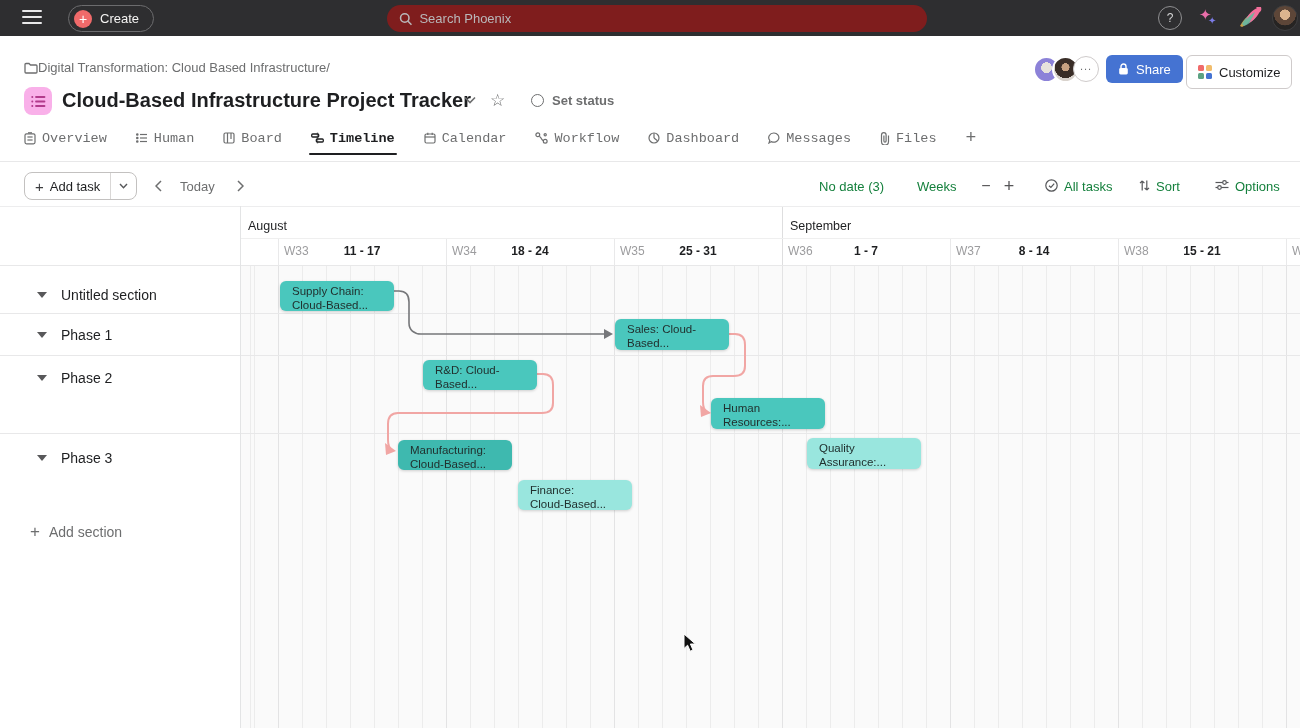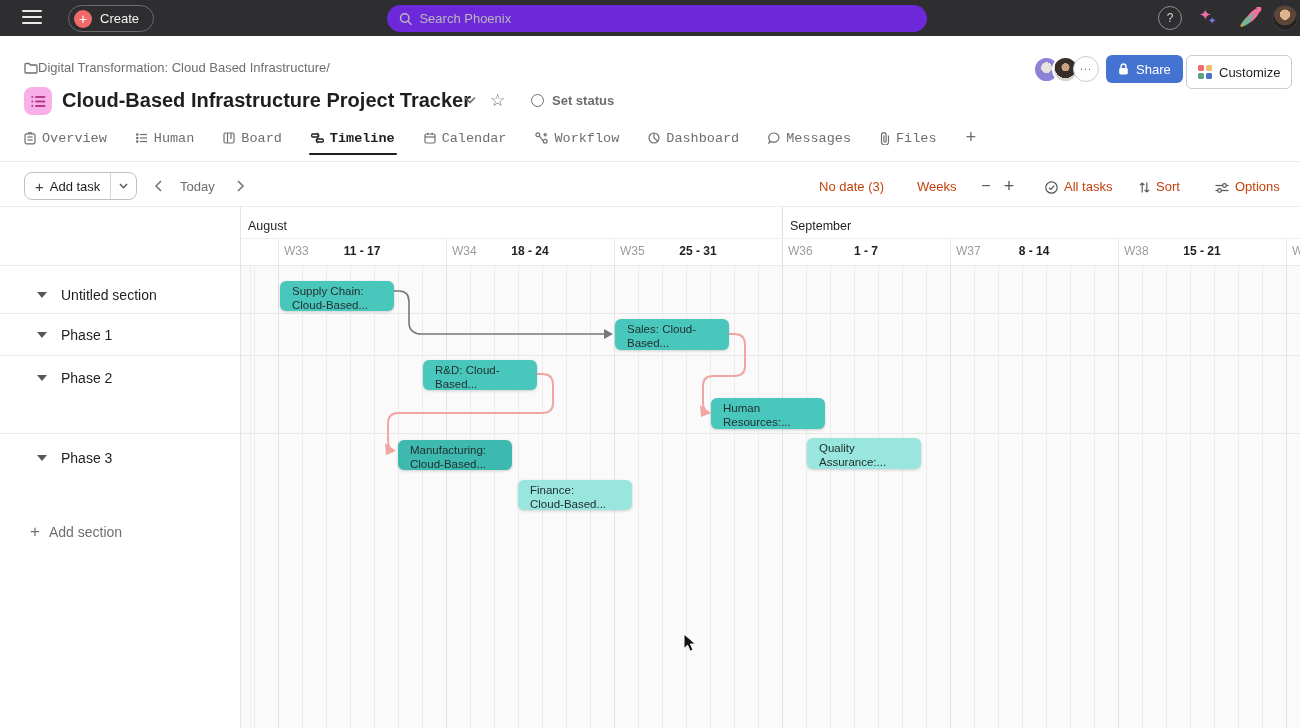--- a/index.html
+++ b/index.html
@@ -9,21 +9,21 @@
 
   
   .topbar { position:absolute; left:0; top:0; width:1300px; height:36px; background:#2e2e30; }
   .hamburger { position:absolute; left:22px; top:10px; width:20px; height:16px; cursor:pointer; }
   .hamburger i { display:block; width:20px; height:2px; background:#e9e9ea; border-radius:1px; margin-bottom:4px; }
   .create-btn { position:absolute; left:68px; top:5px; height:27px; padding:0 14px 0 5px;
     border:1px solid #6c6c6e; border-radius:14px; display:flex; align-items:center; gap:8px;
     color:#f5f4f3; font-size:13px; }
   .create-plus { width:18px; height:18px; border-radius:50%; background:#f06a6a; color:#fff;
     display:flex; align-items:center; justify-content:center; font-size:14px; line-height:1; }
-  .search-pill { position:absolute; left:387px; top:5px; width:540px; height:27px; background:#6d28d9;
+  .search-pill { position:absolute; left:387px; top:5px; width:540px; height:27px; background:#7f1d1d;
     border-radius:14px; display:flex; align-items:center; padding:0 12px; gap:7px; }
   .search-pill input { background:transparent; border:none; outline:none; color:#c5c4c6;
     font-size:13px; width:100%; font-family:inherit; }
   .search-pill input::placeholder { color:#b9b8ba; }
   .help-btn { position:absolute; left:1158px; top:6px; width:24px; height:24px; border:1px solid #8f8f91;
     border-radius:50%; color:#d4d4d5; font-size:12px; display:flex; align-items:center; justify-content:center; }
   .sparkle { position:absolute; left:1197px; top:5px; width:26px; height:26px; }
   .sparkle .s1 { position:absolute; left:2px; top:1px; color:#e96ea9; font-size:15px; }
   .sparkle .s2 { position:absolute; left:11px; top:10px; color:#7d7de8; font-size:10px; }
   .phoenix { position:absolute; left:1234px; top:4px; width:30px; height:28px; }
@@ -65,21 +65,21 @@
     background:#1e1f21; border-radius:2px; }
   .tab-plus { color:#6d6e6f; font-size:18px; }
 
   
   .addtask-btn { position:absolute; left:24px; top:172px; height:28px; display:flex; align-items:stretch;
     border:1px solid #c3c1c0; border-radius:8px; background:#fff; overflow:hidden; }
   .addtask-main { display:flex; align-items:center; gap:6px; padding:0 10px; font-size:13px; color:#1e1f21; }
   .addtask-split { width:26px; display:flex; align-items:center; justify-content:center; border-left:1px solid #d9d7d6; }
   .nav-chev { position:absolute; top:176px; width:20px; height:20px; display:flex; align-items:center; justify-content:center; }
   .today-label { position:absolute; left:180px; top:179px; font-size:13px; color:#6d6e6f; }
-  .tb-item { position:absolute; top:179px; display:flex; align-items:flex-end; gap:6px; font-size:13px; color:#c2410c; }
+  .tb-item { position:absolute; top:179px; display:flex; align-items:flex-start; gap:6px; font-size:13px; color:#15803d; }
   .tb-icon-btn { position:absolute; top:176px; width:20px; height:20px; color:#565557; font-size:16px;
     display:flex; align-items:center; justify-content:center; }
 
   
   .chart-canvas { position:absolute; left:240px; top:265px; width:1060px; height:463px; background:#fafafa;
     background-image:
       repeating-linear-gradient(to right, #e3e3e4 0 1px, transparent 1px 168px),
       repeating-linear-gradient(to right, #ececec 0 1px, transparent 1px 24px);
     background-position:38px 0, 14px 0; }
   .month-label { position:absolute; top:219px; font-size:12.5px; color:#1e1f21; }

